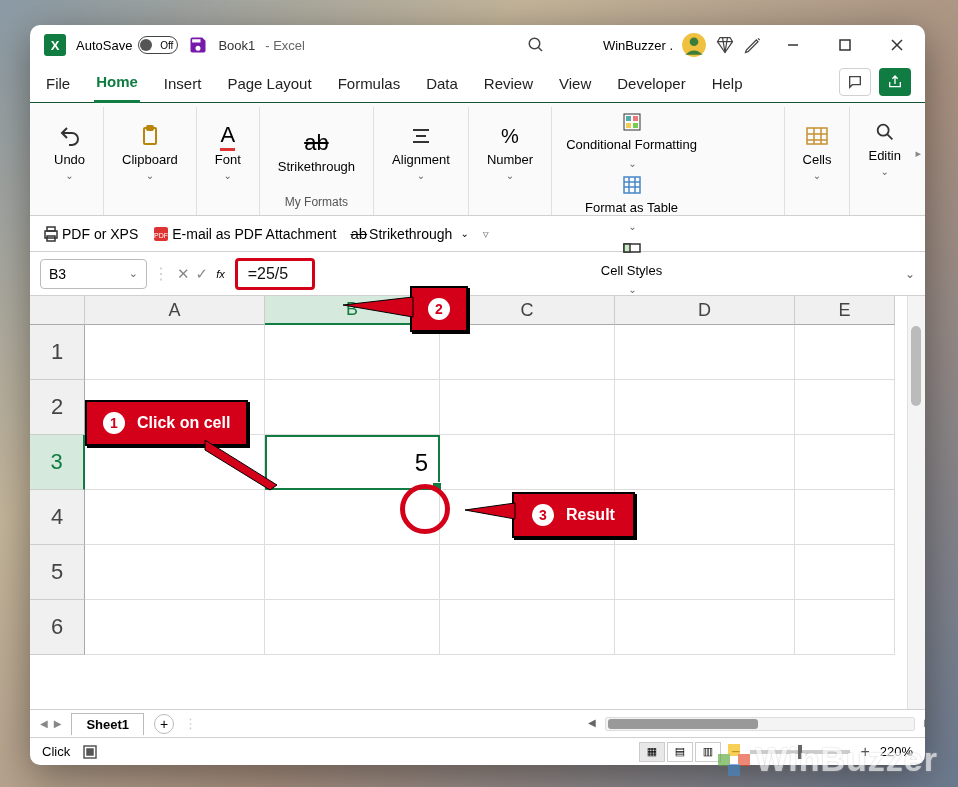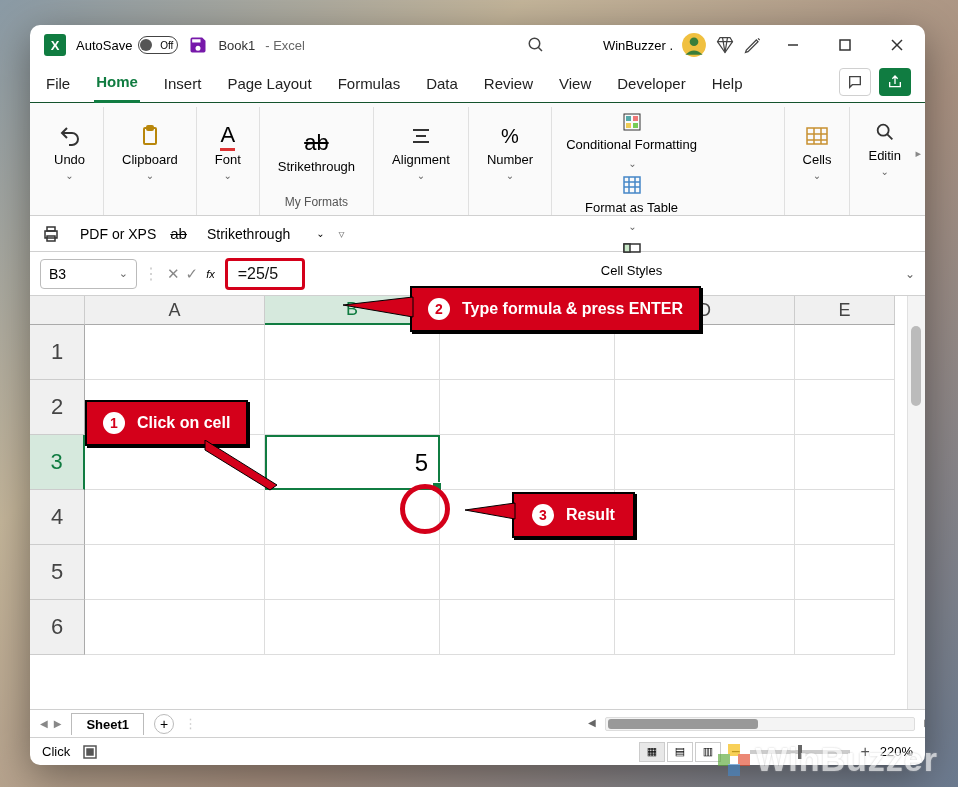--- a/index.html
+++ b/index.html
@@ -37,24 +37,24 @@
 .large-btn { display: flex; flex-direction: column; align-items: center; gap: 3px; padding: 6px 8px; font-size: 13px; border-radius: 4px; cursor: pointer; }
 .large-btn .icon-slot { height: 26px; display: flex; align-items: center; justify-content: center; }
 .large-btn .chev { font-size: 10px; color: #666; }
 .vstack-btns { display: flex; flex-direction: column; gap: 3px; font-size: 13px; }
 .inline-btn { display: flex; align-items: center; gap: 6px; padding: 2px 4px; cursor: pointer; flex-direction: column; }
 .inline-btn .chev { font-size: 10px; color: #666; margin-left: 2px; }
 .small-icon { width: 18px; height: 18px; }
 .ribbon-collapse { position: absolute; right: 10px; bottom: 6px; }
 
 .qat { height: 36px; display: flex; align-items: center; gap: 14px; padding: 0 12px; font-size: 14px; border-bottom: 1px solid #d0d0d0; }
-.qat-item { display: flex; align-items: center; gap: 20px; cursor: pointer; }
+.qat-item { display: flex; align-items: center; gap: 2px; cursor: pointer; }
 
 .formula-bar { height: 44px; display: flex; align-items: center; gap: 6px; padding: 8px 10px; border-bottom: 1px solid #d0d0d0; }
-.name-box { width: 97px; height: 30px; border: 1px solid #bbb; border-radius: 4px; display: flex; align-items: center; padding: 0 8px; font-size: 14px; justify-content: space-between; }
+.name-box { width: 107px; height: 30px; border: 1px solid #bbb; border-radius: 4px; display: flex; align-items: center; padding: 0 8px; font-size: 14px; justify-content: space-between; }
 .name-box .chev { font-size: 11px; color: #666; }
 .fb-sep { color: #ccc; font-size: 16px; }
 .fb-btns { display: flex; gap: 6px; padding: 0 2px; align-items: center; }
 .fb-btns span { color: #888; font-size: 15px; }
 .fx-label { font-style: italic; font-size: 11px; }
 .formula-input { border: 3px solid #d4001a; border-radius: 4px; padding: 4px 10px; font-size: 16px; color: #111; margin-left: 4px; width: 80px; }
 .formula-expand { margin-left: auto; color: #666; font-size: 12px; }
 
 .grid-area { flex: 1; position: relative; display: flex; overflow: hidden; }
 .grid { flex: 1; position: relative; overflow: hidden; }
@@ -350,20 +350,27 @@
   <div class="qat">
     <div class="qat-item">
       <svg class="small-icon" viewBox="0 0 18 18" fill="none" stroke="#333" stroke-width="1.5">
           <rect x="3" y="6" width="12" height="7"></rect>
           <rect x="5" y="2" width="8" height="4"></rect>
           <rect x="5" y="11" width="8" height="5"></rect>
         </svg>
       <span>PDF or XPS</span>
     </div>
     <div class="qat-item">
+      <svg class="small-icon" viewBox="0 0 18 18">
+          <rect x="2" y="2" width="14" height="14" fill="#d33" rx="2"></rect>
+          <text x="9" y="13" font-size="7" fill="#fff" text-anchor="middle">PDF</text>
+        </svg>
+      <span>E-mail as PDF Attachment</span>
+    </div>
+    <div class="qat-item">
       <span style="font-size:15px;text-decoration:line-through;">ab</span>
       <span>Strikethrough</span>
       <span class="chev" style="font-size:10px;margin-left:6px;">⌄</span>
     </div>
     <span style="color:#888;font-size:12px;">▿</span>
   </div>
 
   <div class="formula-bar">
     <div class="name-box">
       <span>B3</span>
@@ -484,21 +491,20 @@
 <div class="callout" style="top:400px;left:85px;">
   <div class="num">1</div>
   <span>Click on cell</span>
 </div>
 <svg class="callout-arrow" style="top:440px;left:175px;" width="110" height="60">
     <polygon points="30,0 102,45 95,50 30,10" fill="#d4001a" stroke="#000" stroke-width="1"></polygon>
   </svg>
 
 <div class="callout" style="top:286px;left:410px;">
   <div class="num">2</div>
-  <span>Type formula &amp; press ENTER</span>
 </div>
 <svg class="callout-arrow" style="top:289px;left:338px;" width="80" height="40">
     <polygon points="75,8 5,16 75,28" fill="#d4001a" stroke="#000" stroke-width="1"></polygon>
   </svg>
 
 <div class="callout" style="top:492px;left:512px;padding:10px 18px;">
   <div class="num">3</div>
   <span>Result</span>
 </div>
 <svg class="callout-arrow" style="top:497px;left:460px;" width="60" height="30">

